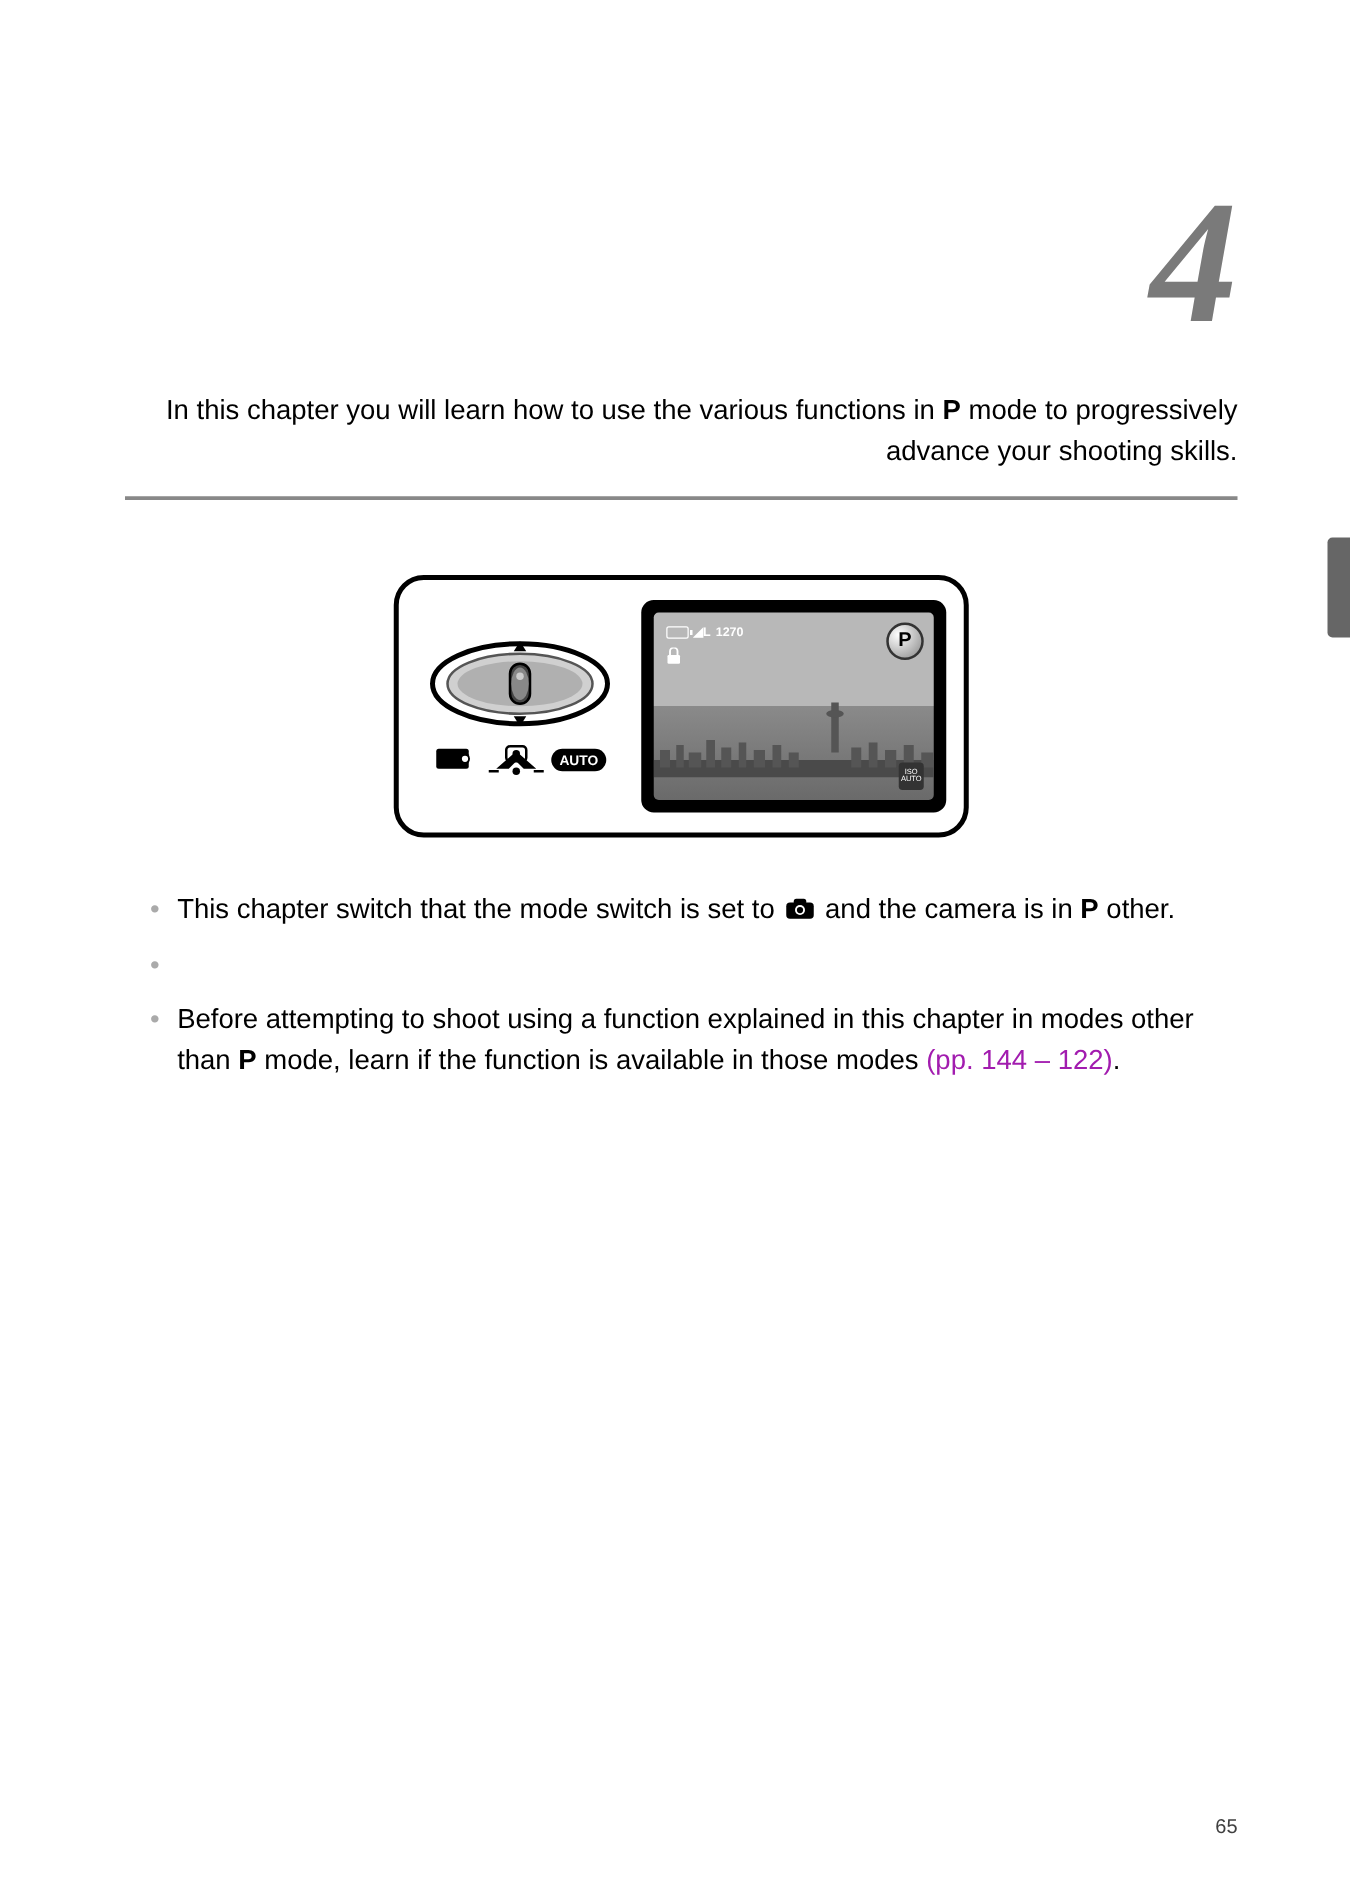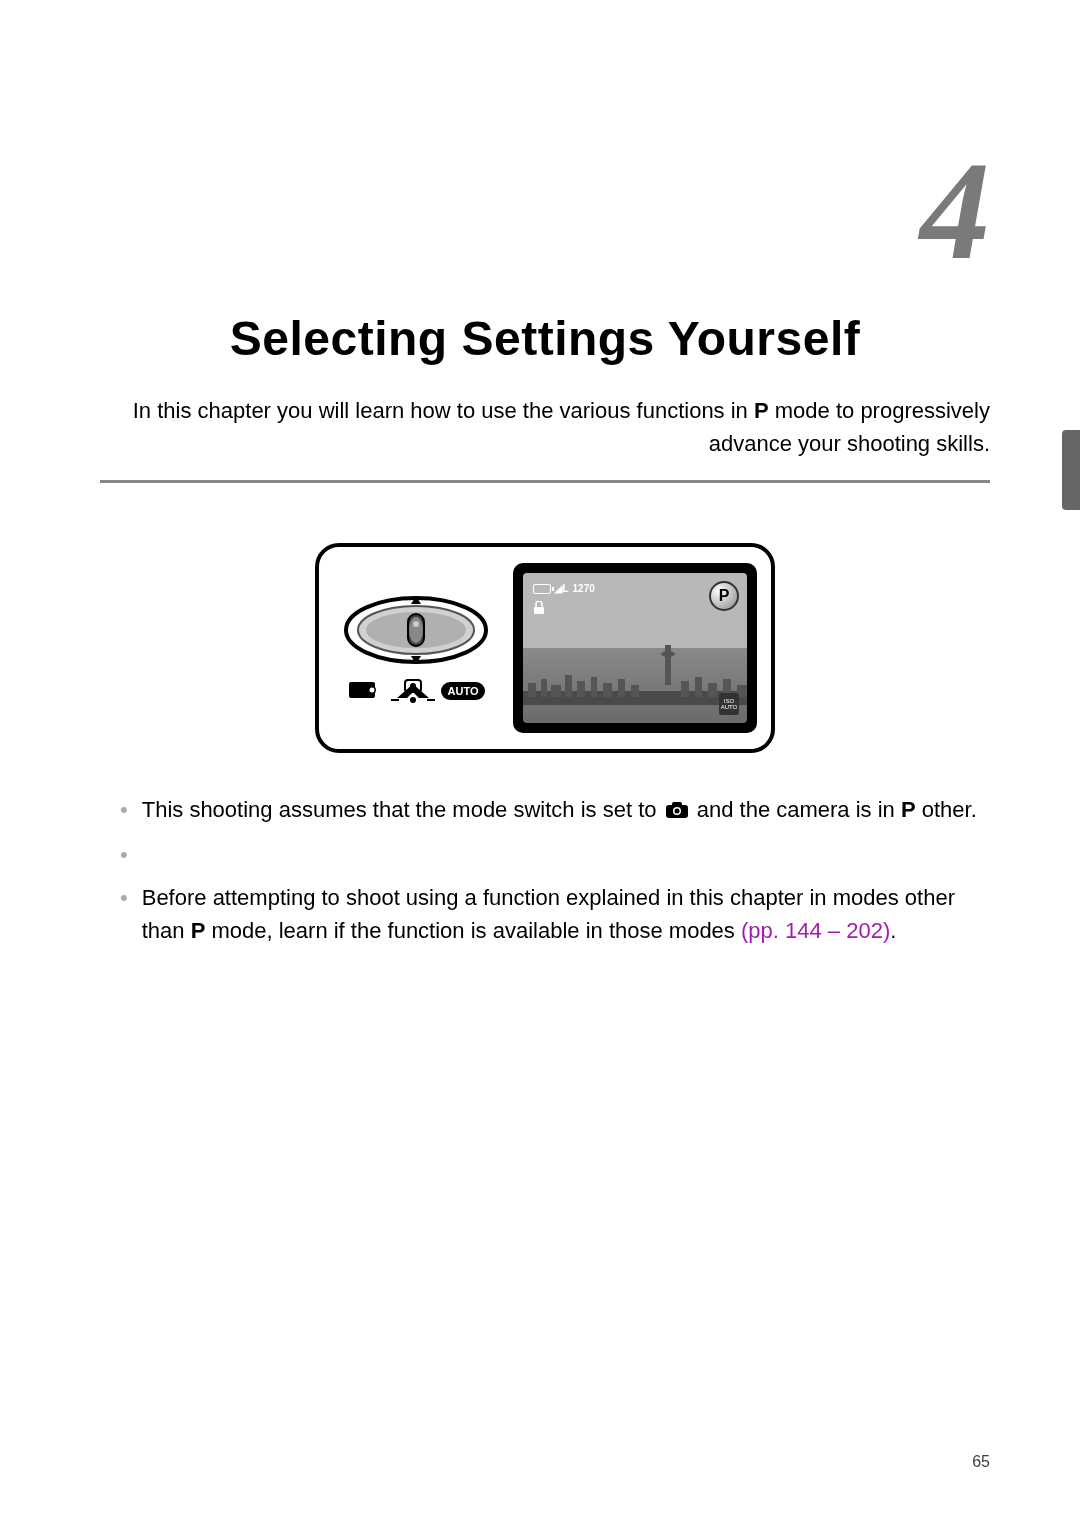--- a/index.html
+++ b/index.html
@@ -238,21 +238,20 @@
       font-size: 16px;
       color: #404040;
     }
   </style>
 </head>
 <body>
 
 <div class="page">
   <div class="chapter-number">4</div>
 
-  <h1 class="chapter-title">Selecting Settings Yourself</h1>
 
   <p class="intro">
     <span>In this chapter you will learn how to use the various functions in </span><span class="p-icon">P</span><span> mode to progressively advance your shooting skills.</span>
   </p>
 
   <div class="divider"></div>
 
   <div class="edge-tab"></div>
 
   <div class="figure-container">
@@ -319,35 +318,35 @@
           </div>
         </div>
       </div>
     </div>
   </div>
 
   <div class="bullets">
     <div class="bullet">
       <span class="bullet-marker">•</span>
       <span class="bullet-text">
-        <span>This shooting assumes that the mode switch is set to </span><span class="inline-icon"><svg width="24" height="18" viewBox="0 0 24 18">
+        <span>This chapter switch that the mode switch is set to </span><span class="inline-icon"><svg width="24" height="18" viewBox="0 0 24 18">
               <rect x="1" y="4" width="22" height="13" rx="3" fill="#000"></rect>
               <rect x="7" y="1" width="10" height="5" rx="2" fill="#000"></rect>
               <circle cx="12" cy="10" r="4" fill="#fff"></circle>
               <circle cx="12" cy="10" r="2.5" fill="#000"></circle>
             </svg></span><span> and the camera is in </span><span class="p-icon">P</span><span> other.</span>
       </span>
     </div>
 
     <div class="bullet">
       <span class="bullet-marker">•</span>
     </div>
 
     <div class="bullet">
       <span class="bullet-marker">•</span>
       <span class="bullet-text">
-        <span>Before attempting to shoot using a function explained in this chapter in modes other than </span><span class="p-icon">P</span><span> mode, learn if the function is available in those modes </span><span class="link">(pp. 144</span><span class="link"> – </span><span class="link">202)</span><span>.</span>
+        <span>Before attempting to shoot using a function explained in this chapter in modes other than </span><span class="p-icon">P</span><span> mode, learn if the function is available in those modes </span><span class="link">(pp. 144</span><span class="link"> – </span><span class="link">122)</span><span>.</span>
       </span>
     </div>
   </div>
 
   <div class="page-number">65</div>
 </div>
 
 </body></html>

